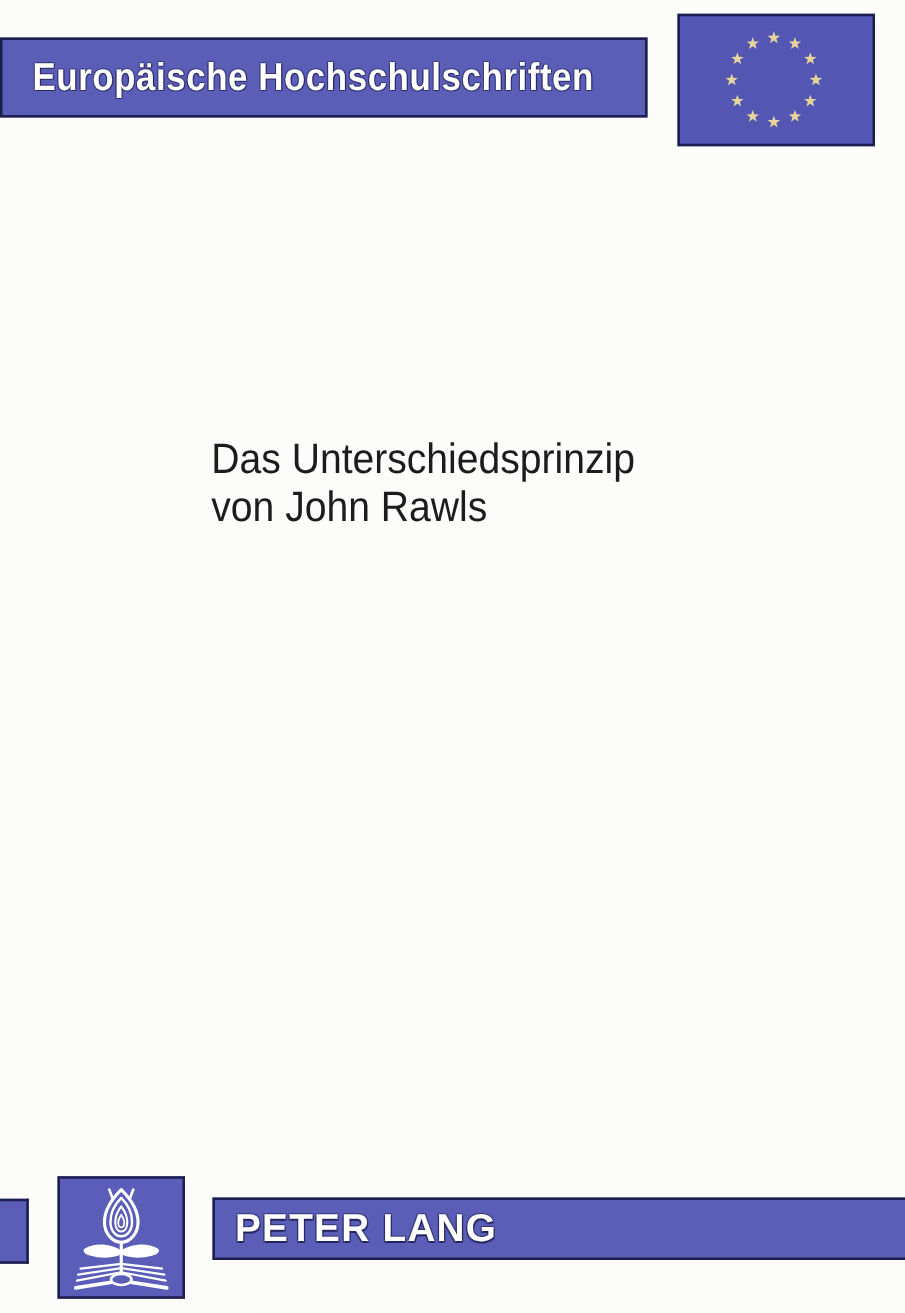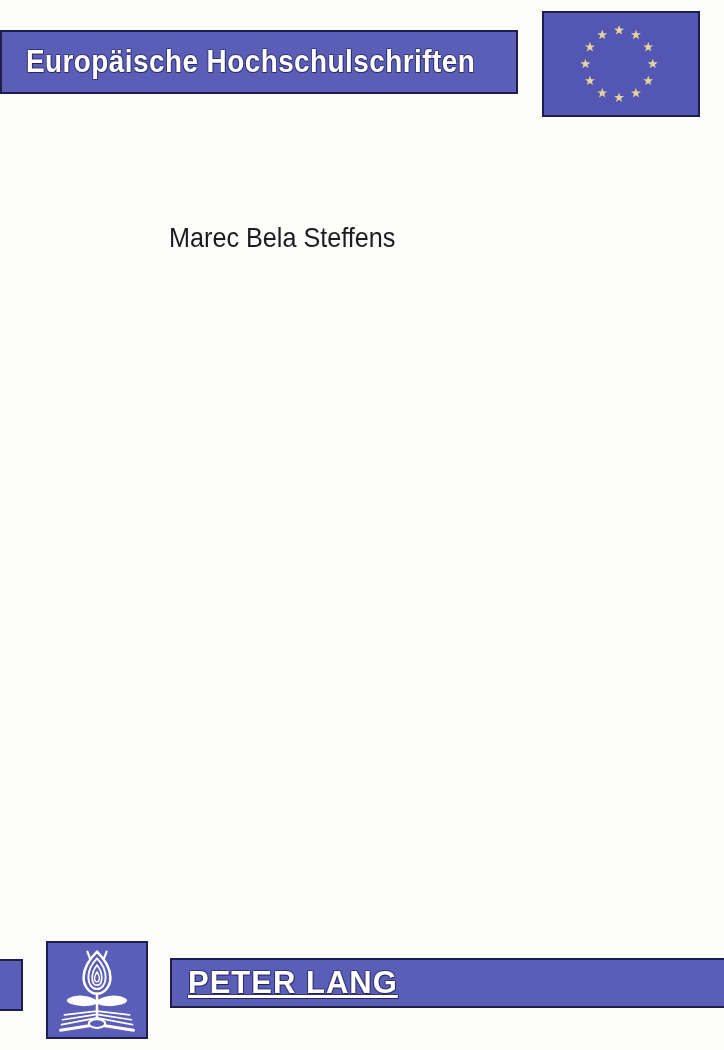--- a/index.html
+++ b/index.html
@@ -72,21 +72,20 @@
     background:var(--banner-blue,#5b5eb6);
     border:2px solid var(--border-dark,#1e1e4e);
     display:flex;align-items:center;
     padding-left:16px;
   }
   .publisher-banner .lbl{
     color:#ffffff;font-size:31px;font-weight:bold;white-space:nowrap;
     letter-spacing:1px;
     text-shadow:1px 1px 0 rgba(20,20,70,.6), -1px -1px 0 rgba(20,20,70,.35),
                 1px -1px 0 rgba(20,20,70,.35), -1px 1px 0 rgba(20,20,70,.45);
-    text-decoration:underline;
   }
 </style>
 </head>
 <body>
 
 <div class="page">
 
   <div class="series-banner">
     <span class="lbl">Europäische Hochschulschriften</span>
   </div>
@@ -106,24 +105,27 @@
         <use href="#star" transform="translate(77,88)"></use>
         <use href="#star" transform="translate(59.5,83.3)"></use>
         <use href="#star" transform="translate(46.7,70.5)"></use>
         <use href="#star" transform="translate(42,53)"></use>
         <use href="#star" transform="translate(46.7,35.5)"></use>
         <use href="#star" transform="translate(59.5,22.7)"></use>
       </g>
     </svg>
   </div>
 
-  <div class="author">
-    <span class="sx90">Marec Bela Steffens</span>
+
+  <div class="title">
+    <span class="sx92">
+      <span>Das Unterschiedsprinzip</span><br>
+      <span>von John Rawls</span>
+    </span>
   </div>
-
 
 
   <div class="spine-sliver"></div>
 
   <div class="publisher-logo">
     <svg viewBox="0 0 102 98" xmlns="http://www.w3.org/2000/svg" fill="none" stroke="#ffffff" stroke-linecap="round" stroke-linejoin="round">
 
       <path stroke-width="2.6" d="M51,9 C44,16 37,26 37,36 C37,46 44,53 51,53 C58,53 65,46 65,36 C65,26 58,16 51,9 Z"></path>
 
       <path stroke-width="2.2" d="M44,17 L41,9"></path>

